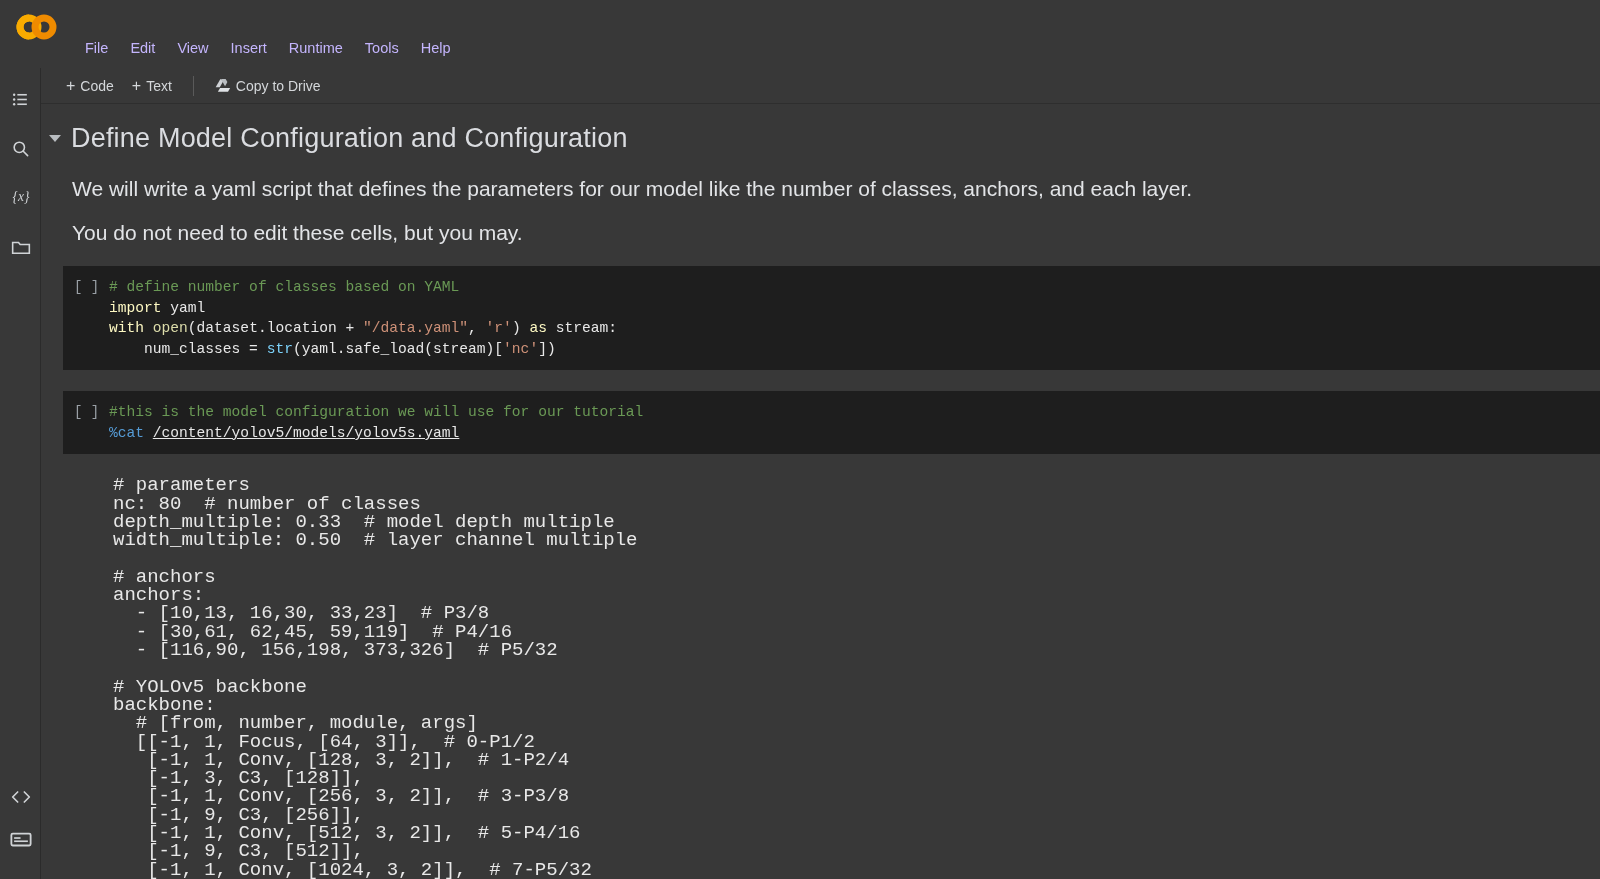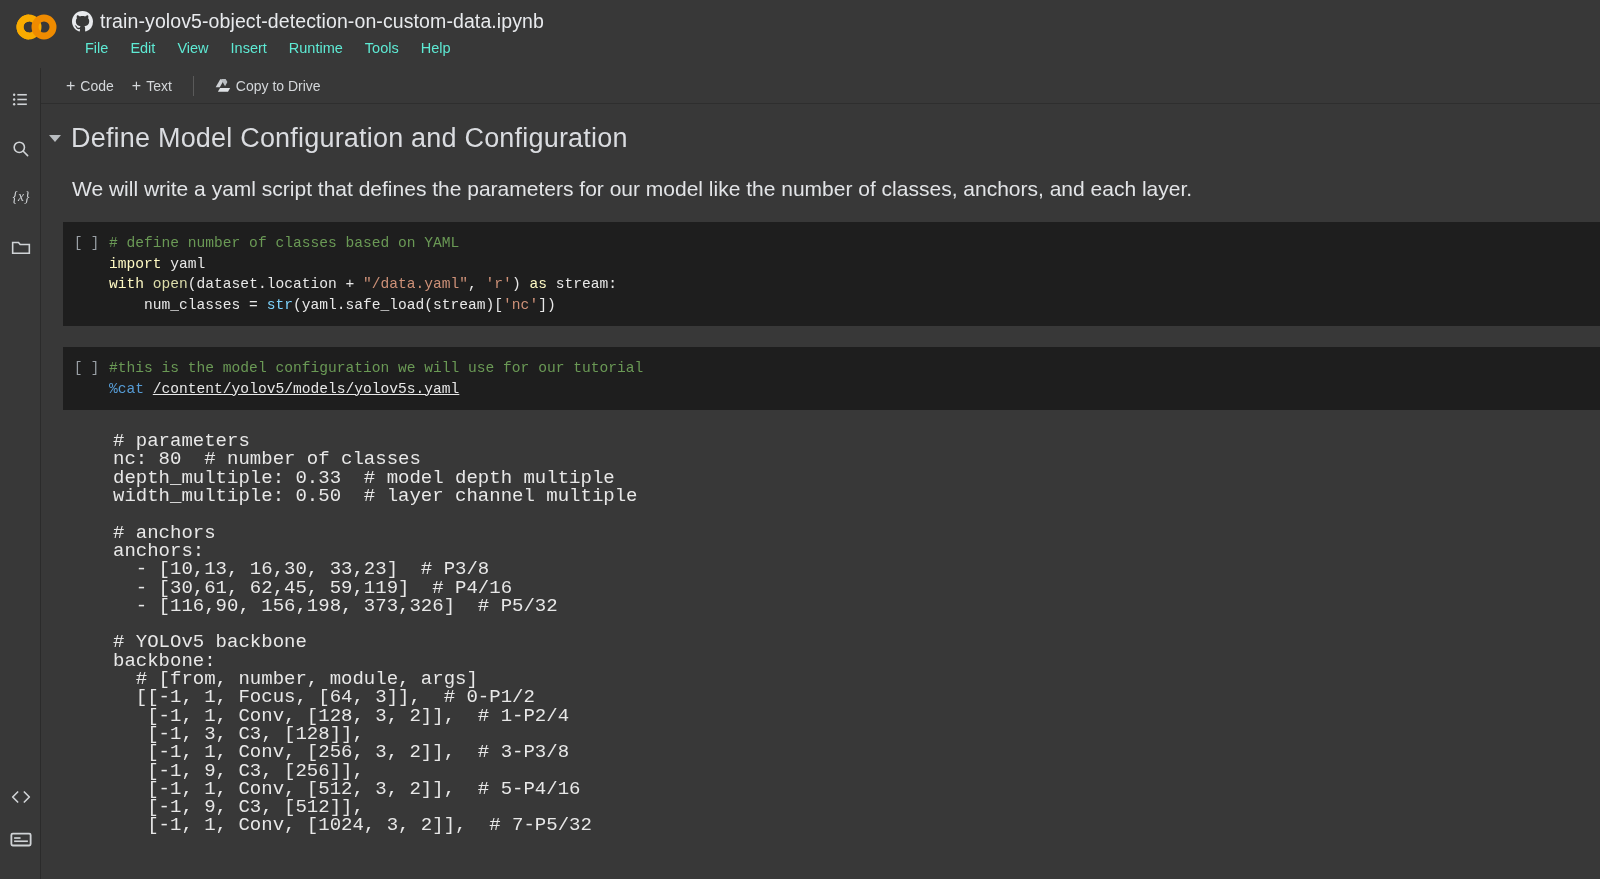--- a/index.html
+++ b/index.html
@@ -26,21 +26,21 @@
   .gh-icon { width: 21px; height: 21px; display: block; }
   .doc-title {
     font-size: 19.5px; color: #e8eaed; letter-spacing: .1px;
     white-space: nowrap;
   }
   .menubar {
     position: absolute; left: 74px; top: 38px;
     display: flex; align-items: center; gap: 0px;
   }
   .menu-item {
-    font-size: 14.5px; color: #5eead4; padding: 2px 11px; border-radius: 3px;
+    font-size: 14.5px; color: #c4b5fd; padding: 2px 11px; border-radius: 3px;
     white-space: nowrap; cursor: default;
   }
 
   
   .rail {
     position: absolute; left: 0; top: 68px; width: 41px; height: 811px;
     background: #383838; border-right: 1px solid #2b2b2b;
   }
   .rail-btn {
     position: absolute; left: 0; width: 41px; height: 46px;
@@ -135,33 +135,20 @@
       <g fill="none" stroke="#f9ab00" stroke-width="7">
         <circle cx="15" cy="15" r="9"></circle>
       </g>
       <g fill="none" stroke="#ef8b00" stroke-width="7">
         <circle cx="30" cy="15" r="9"></circle>
       </g>
       <path d="M15 6 a9 9 0 0 0 0 18" fill="none" stroke="#f9ab00" stroke-width="7"></path>
     </svg>
   </div>
 
-  <div class="title-row">
-    <span>
-      <svg class="gh-icon" viewBox="0 0 16 16" aria-hidden="true">
-        <path fill="#e8eaed" d="M8 0C3.58 0 0 3.58 0 8c0 3.54 2.29 6.53 5.47 7.59.4.07.55-.17.55-.38
-          0-.19-.01-.82-.01-1.49-2.01.37-2.53-.49-2.69-.94-.09-.23-.48-.94-.82-1.13-.28-.15-.68-.52-.01-.53.63-.01
-          1.08.58 1.23.82.72 1.21 1.87.87 2.33.66.07-.52.28-.87.51-1.07-1.78-.2-3.64-.89-3.64-3.95
-          0-.87.31-1.59.82-2.15-.08-.2-.36-1.02.08-2.12 0 0 .67-.21 2.2.82.64-.18 1.32-.27 2-.27s1.36.09
-          2 .27c1.53-1.04 2.2-.82 2.2-.82.44 1.1.16 1.92.08 2.12.51.56.82 1.27.82 2.15 0 3.07-1.87 3.75-3.65
-          3.95.29.25.54.73.54 1.48 0 1.07-.01 1.93-.01 2.2 0 .21.15.46.55.38A8.01 8.01 0 0 0 16 8c0-4.42-3.58-8-8-8z"></path>
-      </svg>
-    </span>
-    <span class="doc-title">train-yolov5-object-detection-on-custom-data.ipynb</span>
-  </div>
 
   <div class="menubar">
     <div class="menu-item">File</div>
     <div class="menu-item">Edit</div>
     <div class="menu-item">View</div>
     <div class="menu-item">Insert</div>
     <div class="menu-item">Runtime</div>
     <div class="menu-item">Tools</div>
     <div class="menu-item">Help</div>
   </div>
@@ -256,20 +243,21 @@
 </div>
 
 <div class="content">
 
   <div class="section-head">
     <div class="caret"></div>
     <div class="h1">Define Model Configuration and Configuration</div>
   </div>
 
   <div class="md-p">We will write a yaml script that defines the parameters for our model like the number of classes, anchors, and each layer.</div>
+  <div class="md-p second">You do not need to edit these cells, but you may.</div>
 
   <div class="cell">
     <div class="cell-inner">
       <div class="gutter">[ ]</div>
       <pre class="code"><span class="c-com"># define number of classes based on YAML</span>
 <span class="c-kw">import</span> yaml
 <span class="c-kw">with</span> <span class="c-fn">open</span>(dataset.location + <span class="c-str">"/data.yaml"</span>, <span class="c-str">'r'</span>) <span class="c-kw">as</span> stream:
     num_classes = <span class="c-bi">str</span>(yaml.safe_load(stream)[<span class="c-str">'nc'</span>])</pre>
     </div>
   </div>

